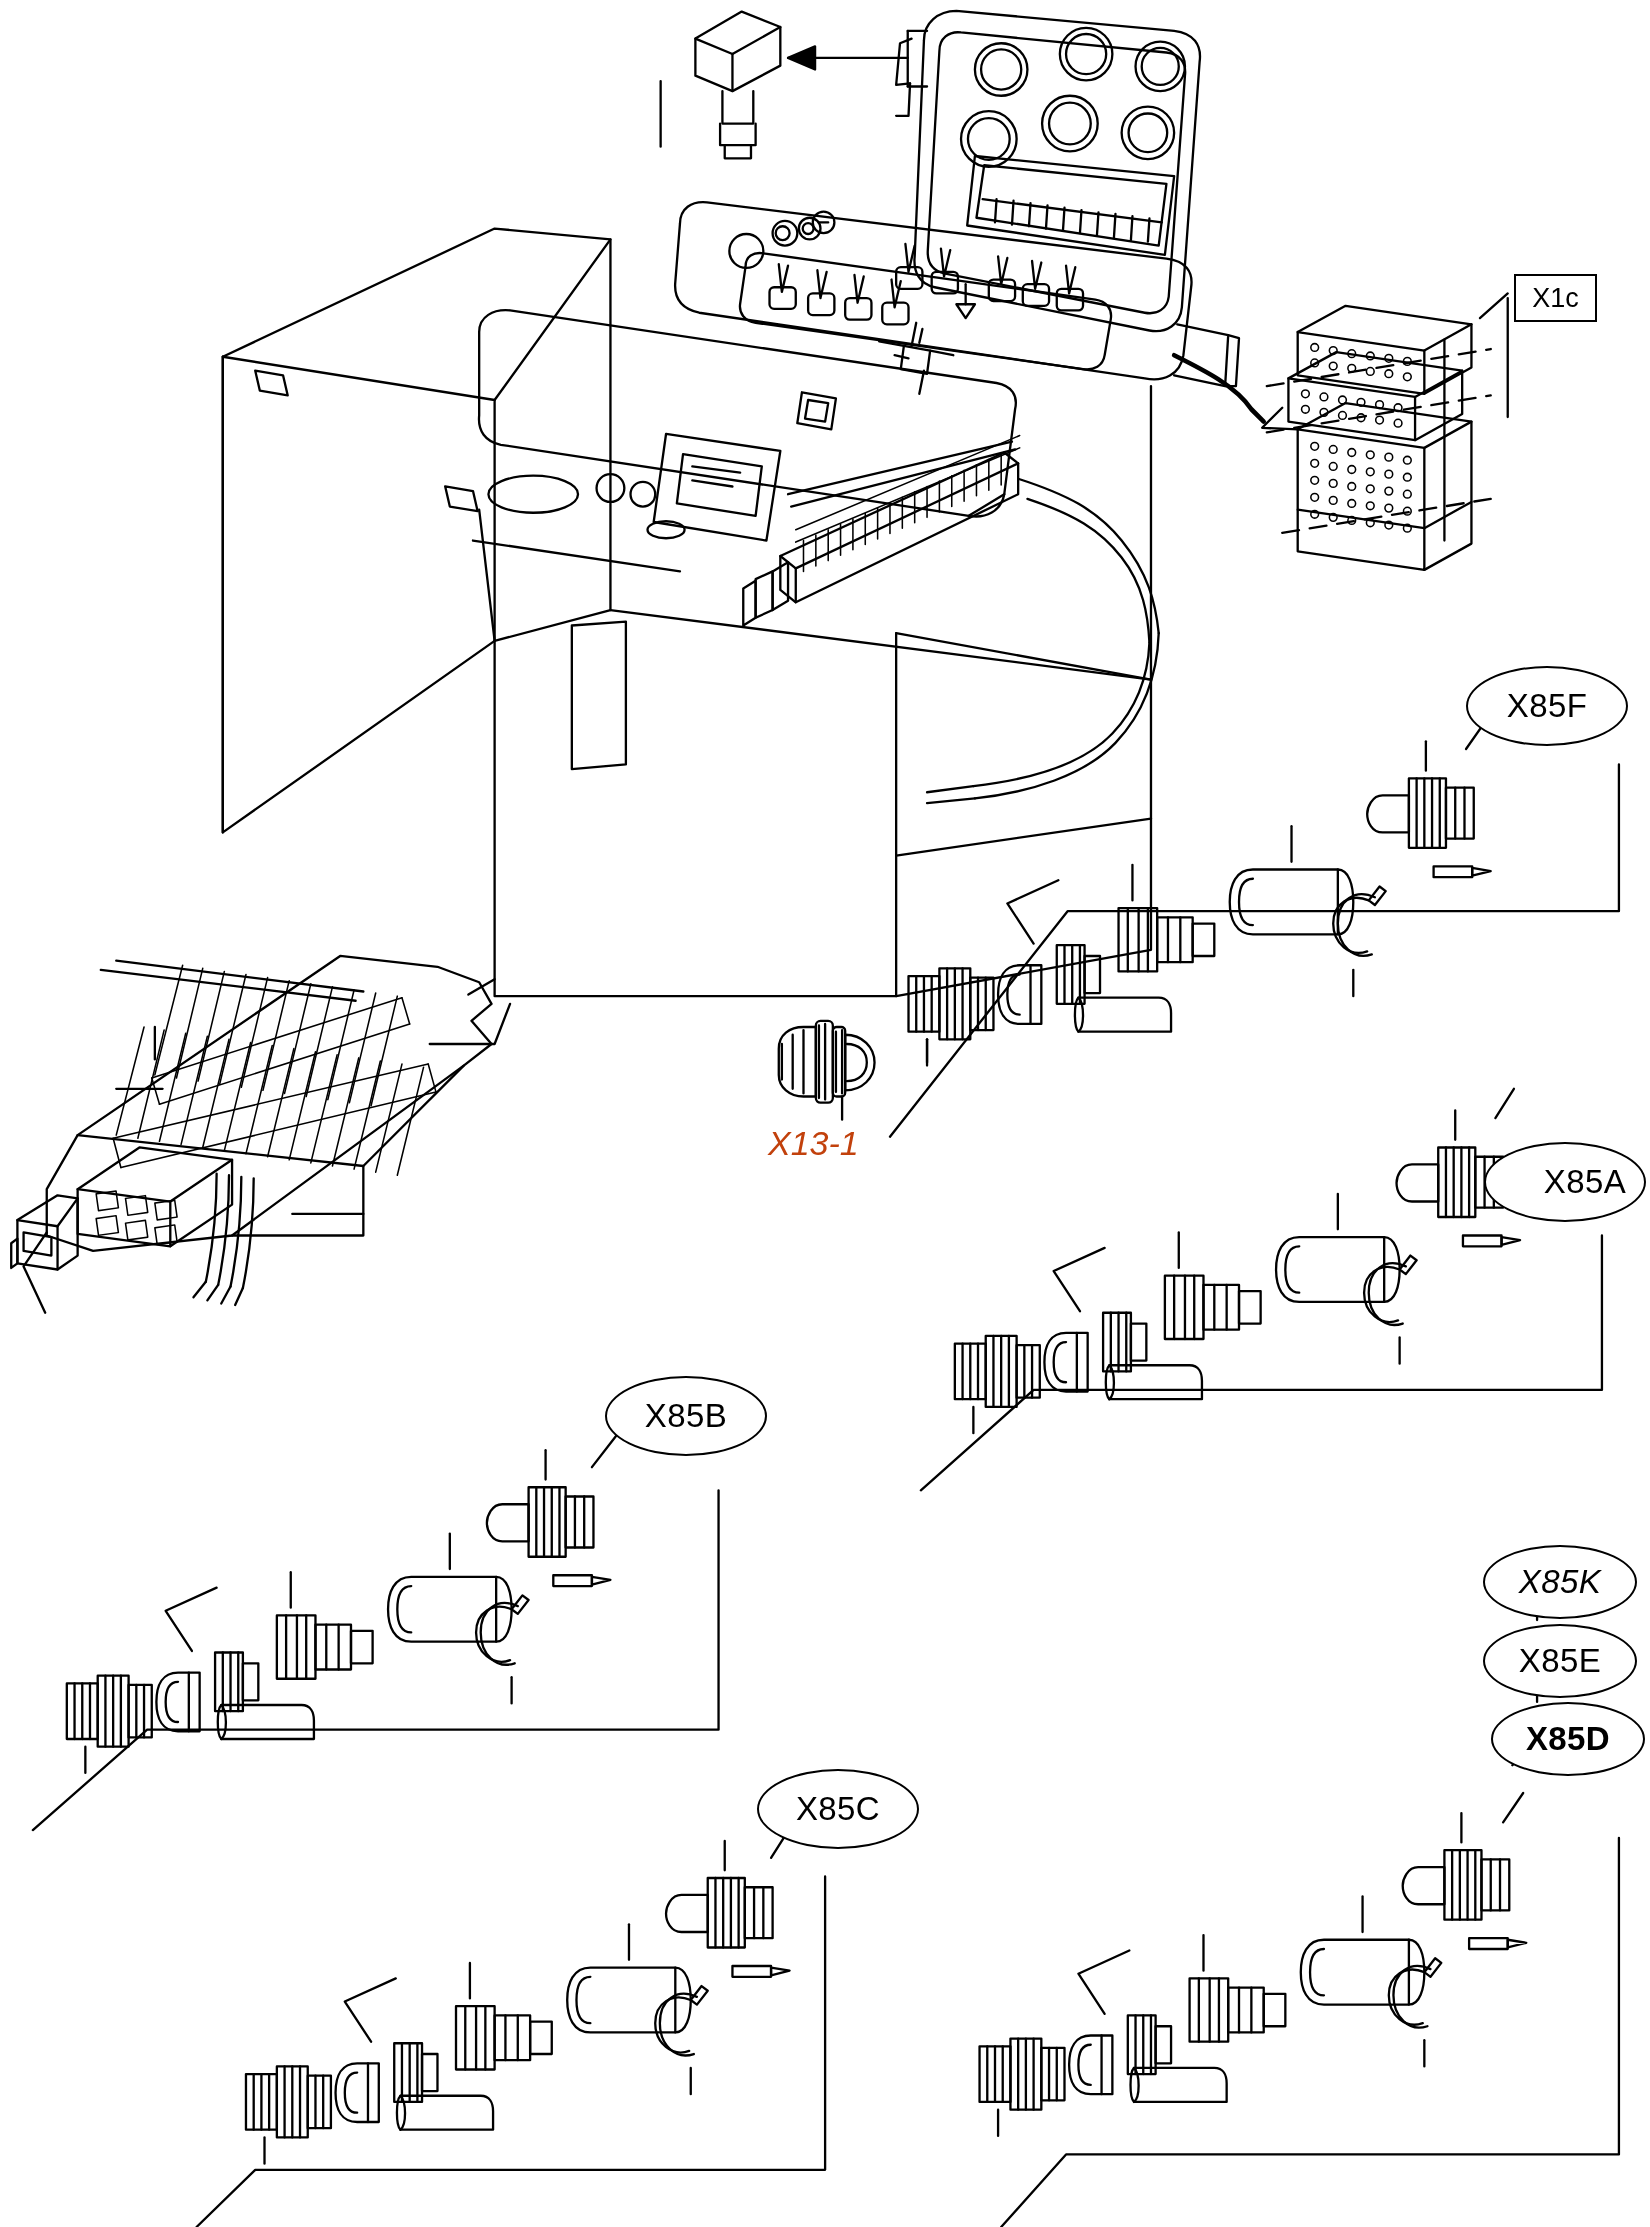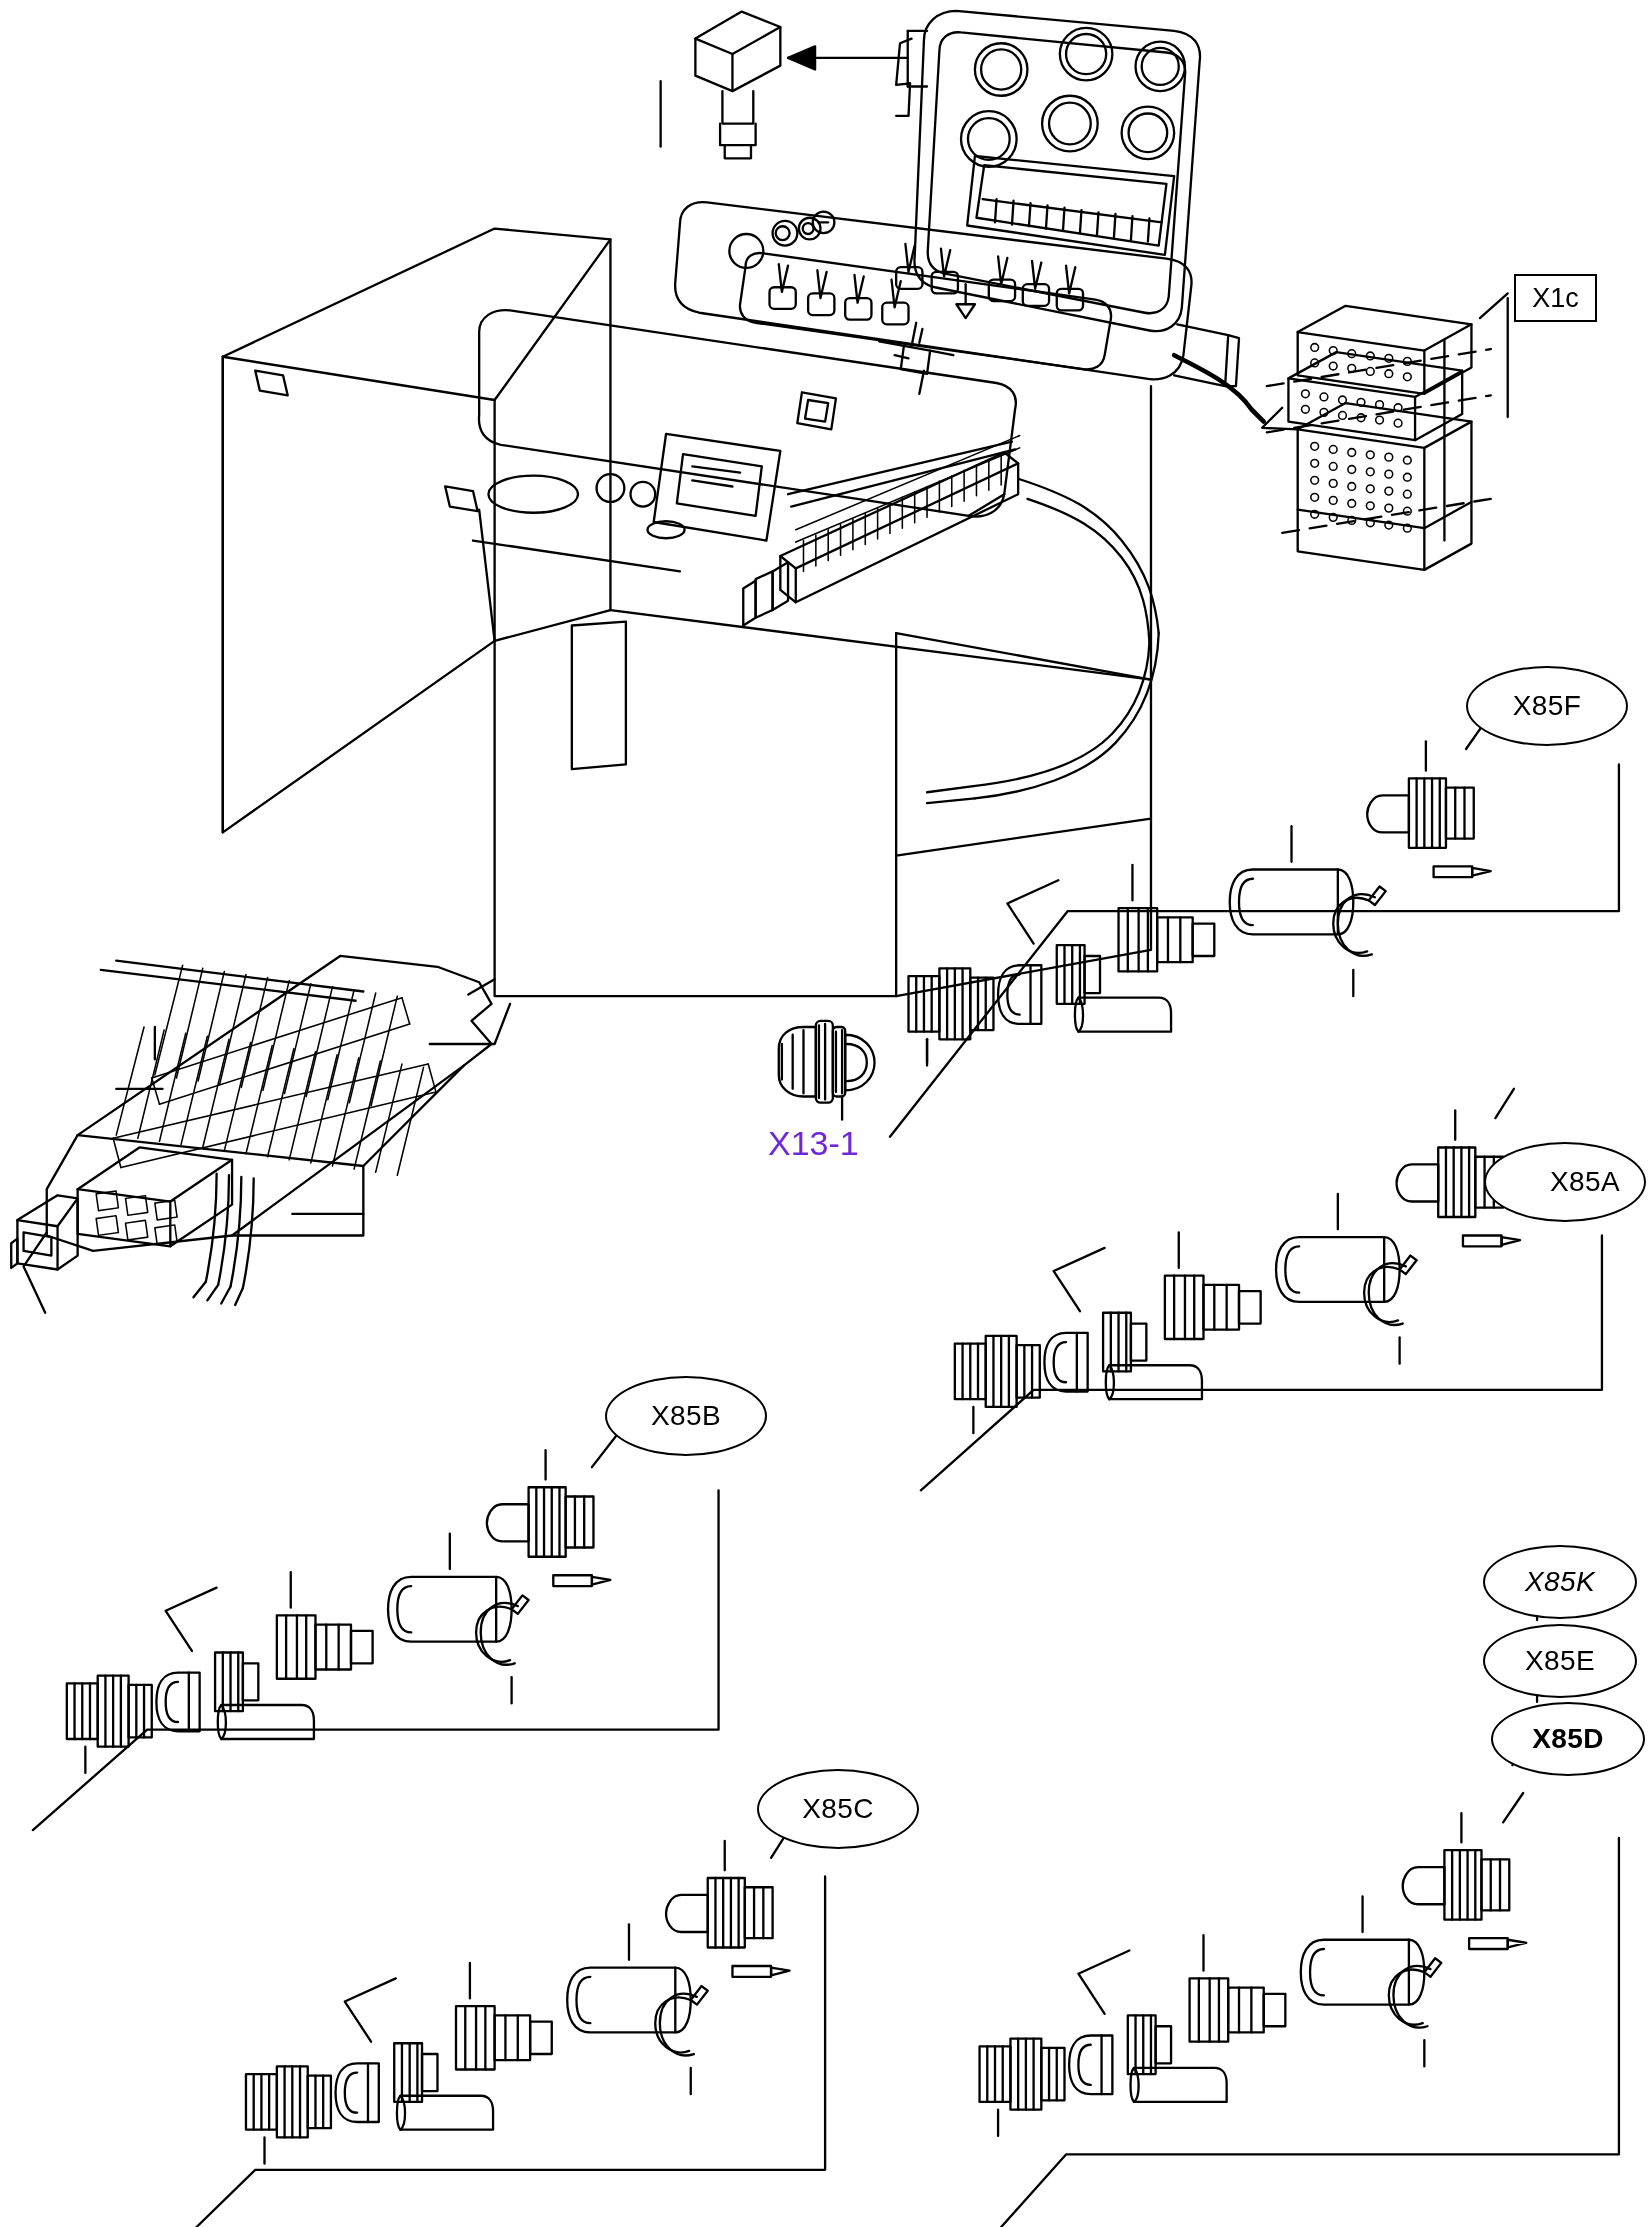--- a/index.html
+++ b/index.html
@@ -25,41 +25,42 @@
     height: 2227px;
   }
   .callout {
     position: absolute;
     display: flex;
     align-items: center;
     justify-content: center;
     border: 2.3px solid #000;
     border-radius: 50%;
     background: #fff;
-    font-size: 28px;
+    font-size: 33px;
     letter-spacing: 0.4px;
     color: #000;
     box-sizing: border-box;
   }
   .callout-rect {
     position: absolute;
     display: flex;
     align-items: center;
     justify-content: center;
     border: 2.3px solid #000;
     background: #fff;
     font-size: 27px;
     color: #000;
     box-sizing: border-box;
   }
   .plain-label {
     position: absolute;
     font-size: 34px;
-    color: #6d28d9;
+    color: #c2410c;
     white-space: nowrap;
+    font-style: italic;
   }
 </style>
 </head>
 <body>
 
 <div id="sheet">
 
   <svg class="layer" viewBox="0 0 2137 2884" fill="none" stroke="#000" stroke-width="3" stroke-linejoin="round" stroke-linecap="round">
 
     <g>

